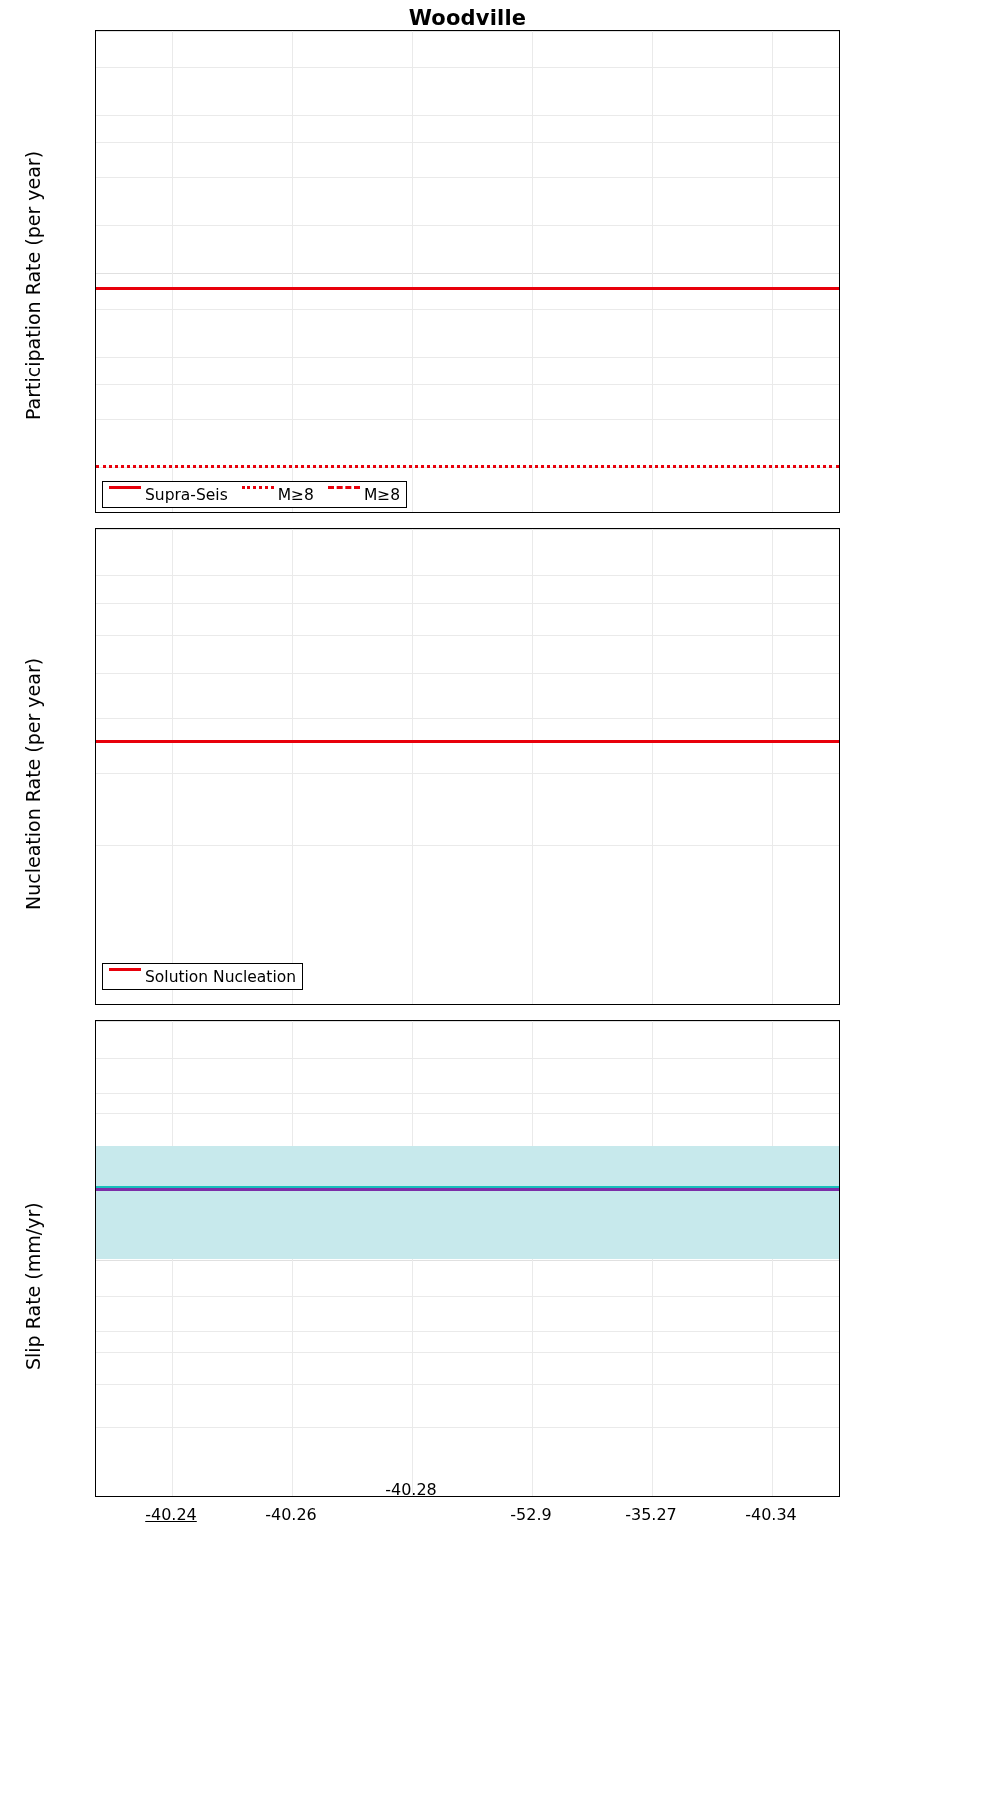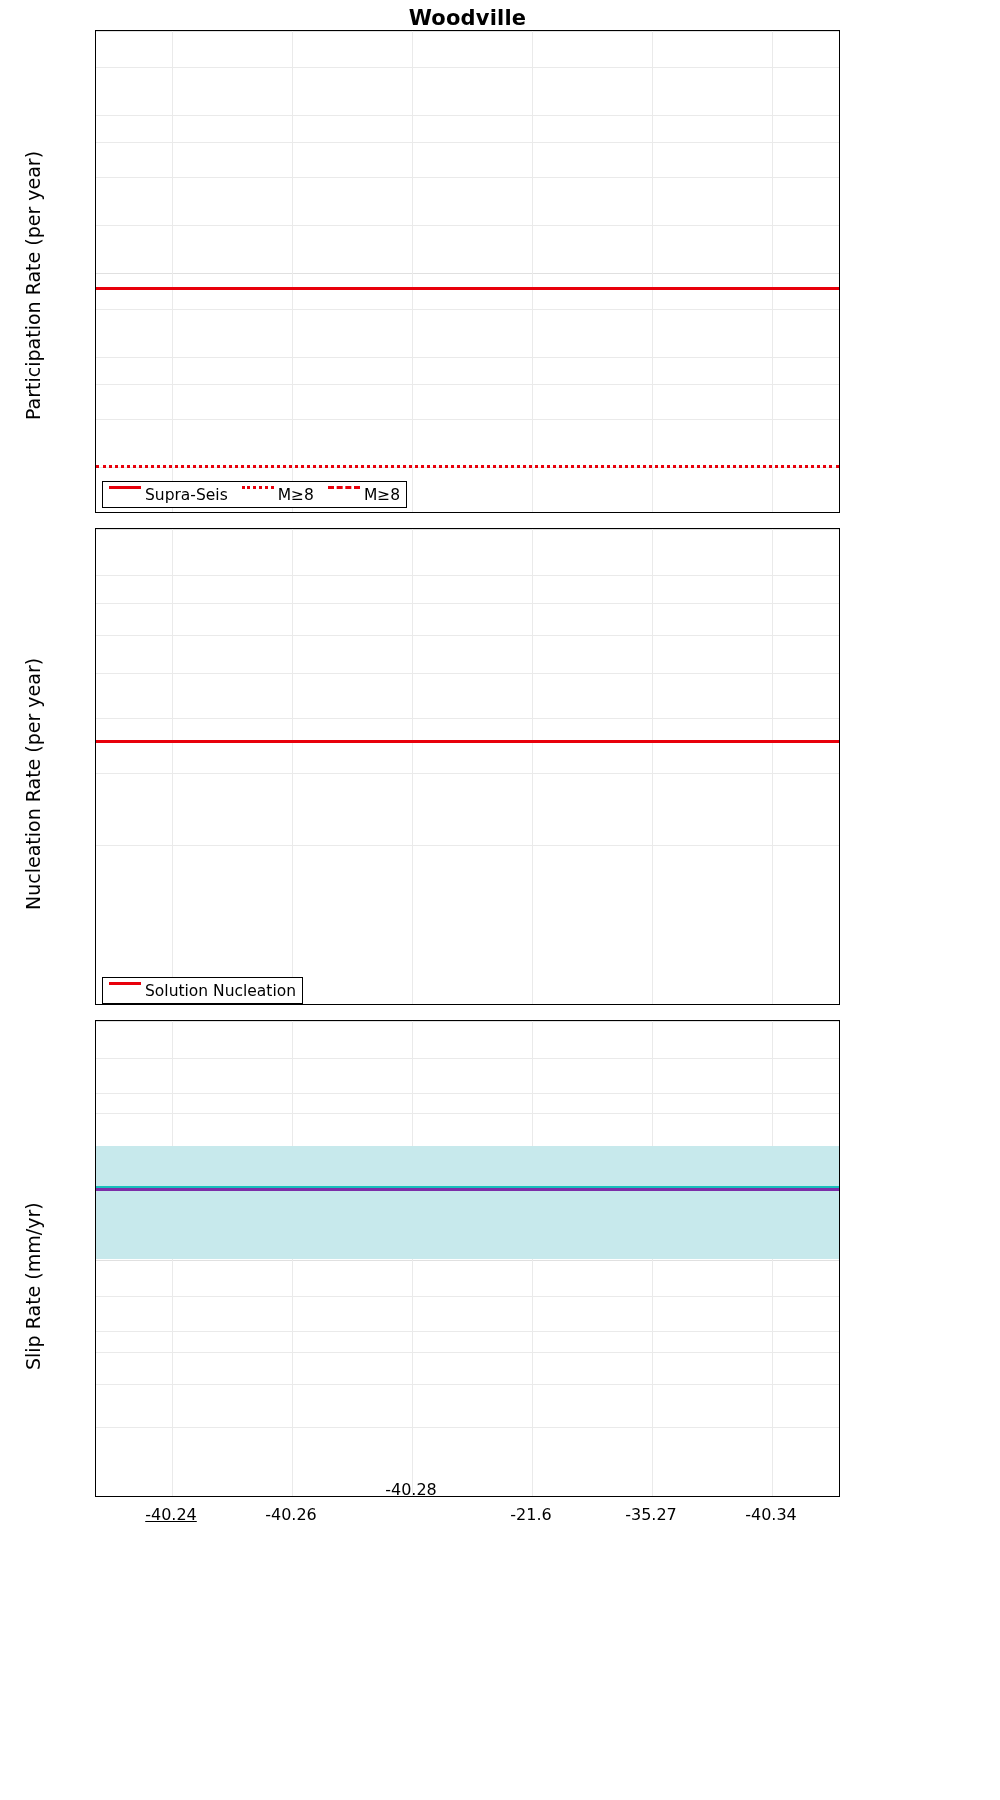--- a/index.html
+++ b/index.html
@@ -306,21 +306,21 @@
       <div class="ytick exp" style="top:2px">10</div>
       <div class="ytick" style="top:46.1px">8</div>
       <div class="ytick" style="top:74.0px">7</div>
       <div class="ytick" style="top:106.1px">6</div>
       <div class="ytick" style="top:143.6px">5</div>
       <div class="ytick" style="top:188.6px">4</div>
       <div class="ytick" style="top:244.3px">3</div>
       <div class="ytick" style="top:316.3px">2</div>
       <div class="ytick exp" style="top:472px">10</div>
 
-      <div class="legend" style="left:6px; bottom:0;">
+      <div class="legend" style="left:6px; bottom:14px;">
         <div class="legend-item">
           <span class="legend-sample ls-solid-red"></span>
           <span>Solution Nucleation</span>
         </div>
       </div>
     </div>
   </div>
   <div class="ylabel" style="left:22px; top:910px;">Nucleation Rate (per year)</div>
 
   <div class="panel" id="panel3">
@@ -386,18 +386,18 @@
       <div class="xtick-mark" style="left:556px"></div>
       <div class="xtick-mark" style="left:676px"></div>
 
     </div>
   </div>
   <div class="ylabel" style="left:22px; top:1370px;">Slip Rate (mm/yr)</div>
 
   <div class="xticklabel" style="left:171px; top:1505px;text-decoration:underline;">-40.24</div>
   <div class="xticklabel" style="left:291px; top:1505px;">-40.26</div>
   <div class="xticklabel" style="left:411px; top:1436px;margin-top:44px;">-40.28</div>
-  <div class="xticklabel" style="left:531px; top:1505px;">-21.6</div>
+  <div class="xticklabel" style="left:531px; top:1505px;">-52.9</div>
   <div class="xticklabel" style="left:651px; top:1505px;">-35.27</div>
   <div class="xticklabel" style="left:771px; top:1505px;">-40.34</div>
 
 
 </div>
 
 </body></html>

